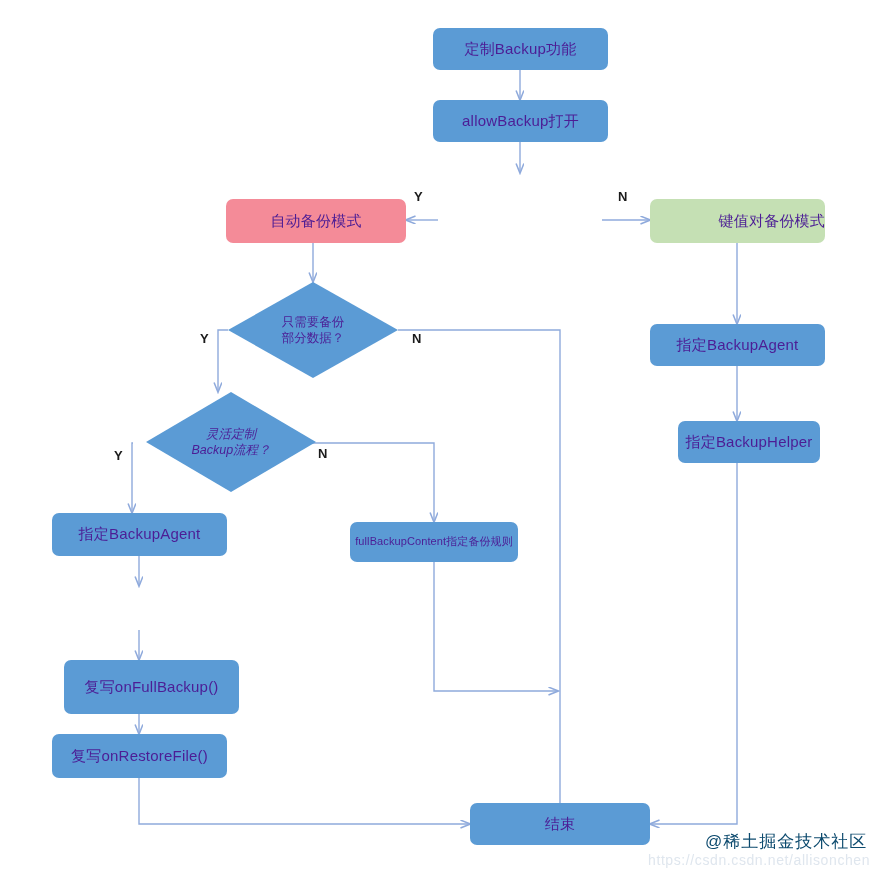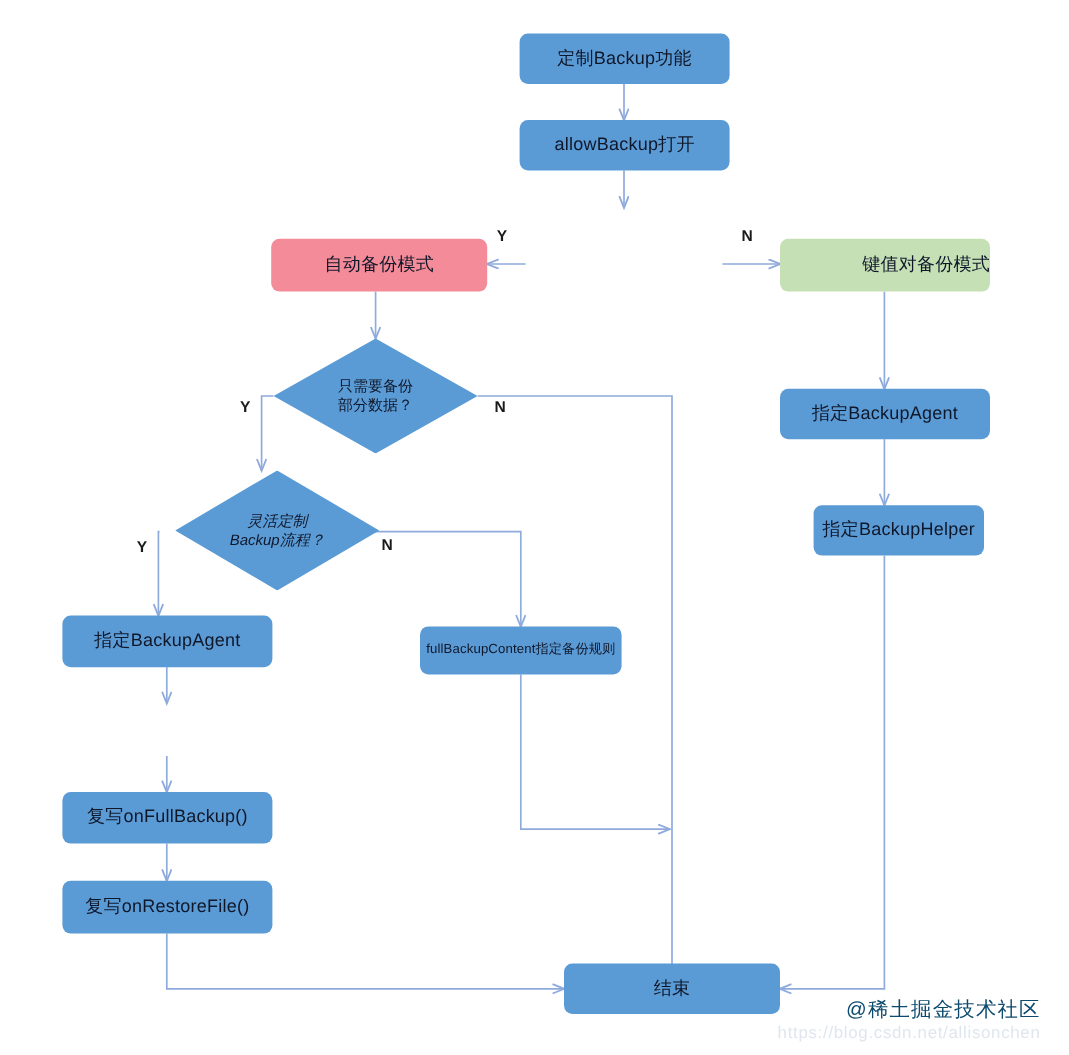--- a/index.html
+++ b/index.html
@@ -24,21 +24,21 @@
     width: 891px;
     height: 879px;
   }
   .node {
     position: absolute;
     box-sizing: border-box;
     display: flex;
     align-items: center;
     justify-content: center;
     text-align: center;
-    color: #0f172a;
+    color: #4c1d95;
     z-index: 3;
   }
   .node.box {
     border-radius: 7px;
     background: #5b9bd5;
     font-size: 15px;
     line-height: 1.25;
     letter-spacing: 0.2px;
   }
   .node.box.pink {
@@ -178,21 +178,21 @@
     <span class="dia-shape"></span>
     <span class="dia-label">灵活定制
 Backup流程？</span>
   </div>
 
   <div class="node box" style="left:52px;top:513px;width:175px;height:43px;">
     <span>指定BackupAgent</span>
   </div>
 
 
-  <div class="node box" style="left:52px;top:660px;width:175px;height:43px;">
+  <div class="node box" style="left:64px;top:660px;width:175px;height:54px;">
     <span>复写onFullBackup()</span>
   </div>
 
   <div class="node box" style="left:52px;top:734px;width:175px;height:44px;">
     <span>复写onRestoreFile()</span>
   </div>
 
   <div class="node box small" style="left:350px;top:522px;width:168px;height:40px;">
     <span>fullBackupContent指定备份规则</span>
   </div>
@@ -202,15 +202,15 @@
   </div>
 
   <div class="edge-label" style="left:414px;top:189px;">Y</div>
   <div class="edge-label" style="left:618px;top:189px;">N</div>
   <div class="edge-label" style="left:200px;top:331px;">Y</div>
   <div class="edge-label" style="left:412px;top:331px;">N</div>
   <div class="edge-label" style="left:114px;top:448px;">Y</div>
   <div class="edge-label" style="left:318px;top:446px;">N</div>
 
   <div class="watermark wm-main" style="left:705px;top:830px;">@稀土掘金技术社区</div>
-  <div class="watermark wm-url" style="left:648px;top:852px;">https://blog.csdn.net/allisonchen</div>
+  <div class="watermark wm-url" style="left:648px;top:852px;">https://csdn.csdn.net/allisonchen</div>
 
 </div>
 
 </body></html>

